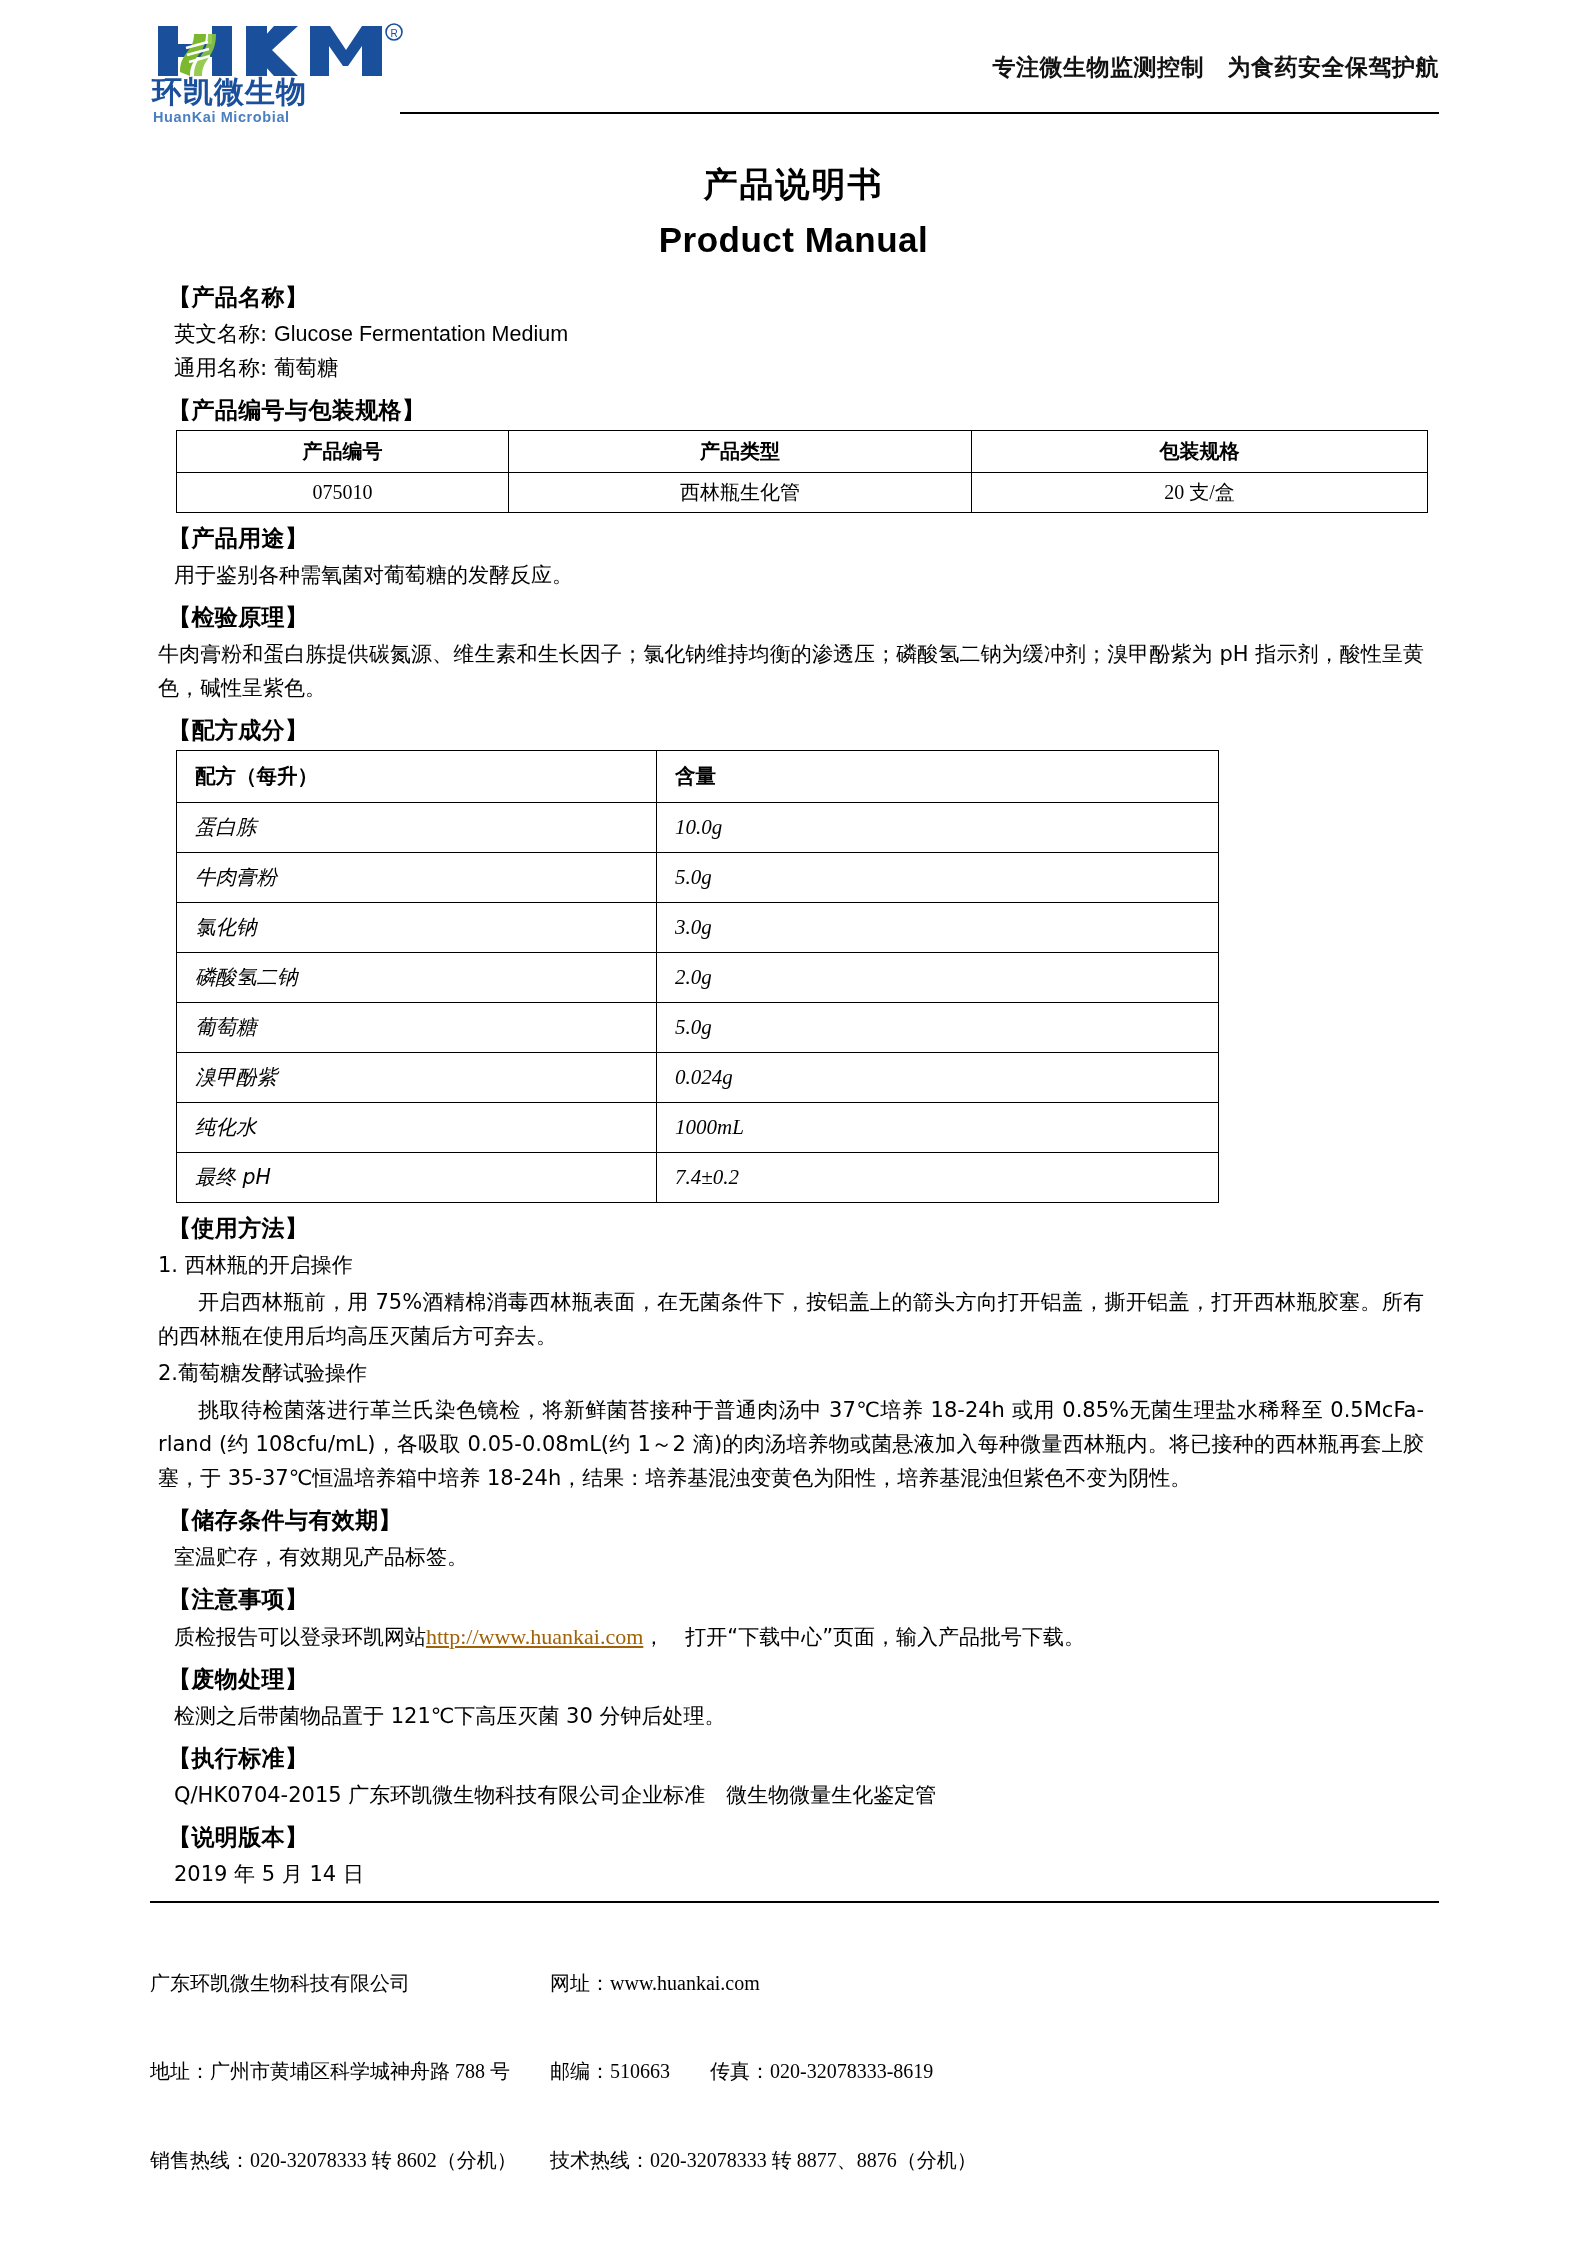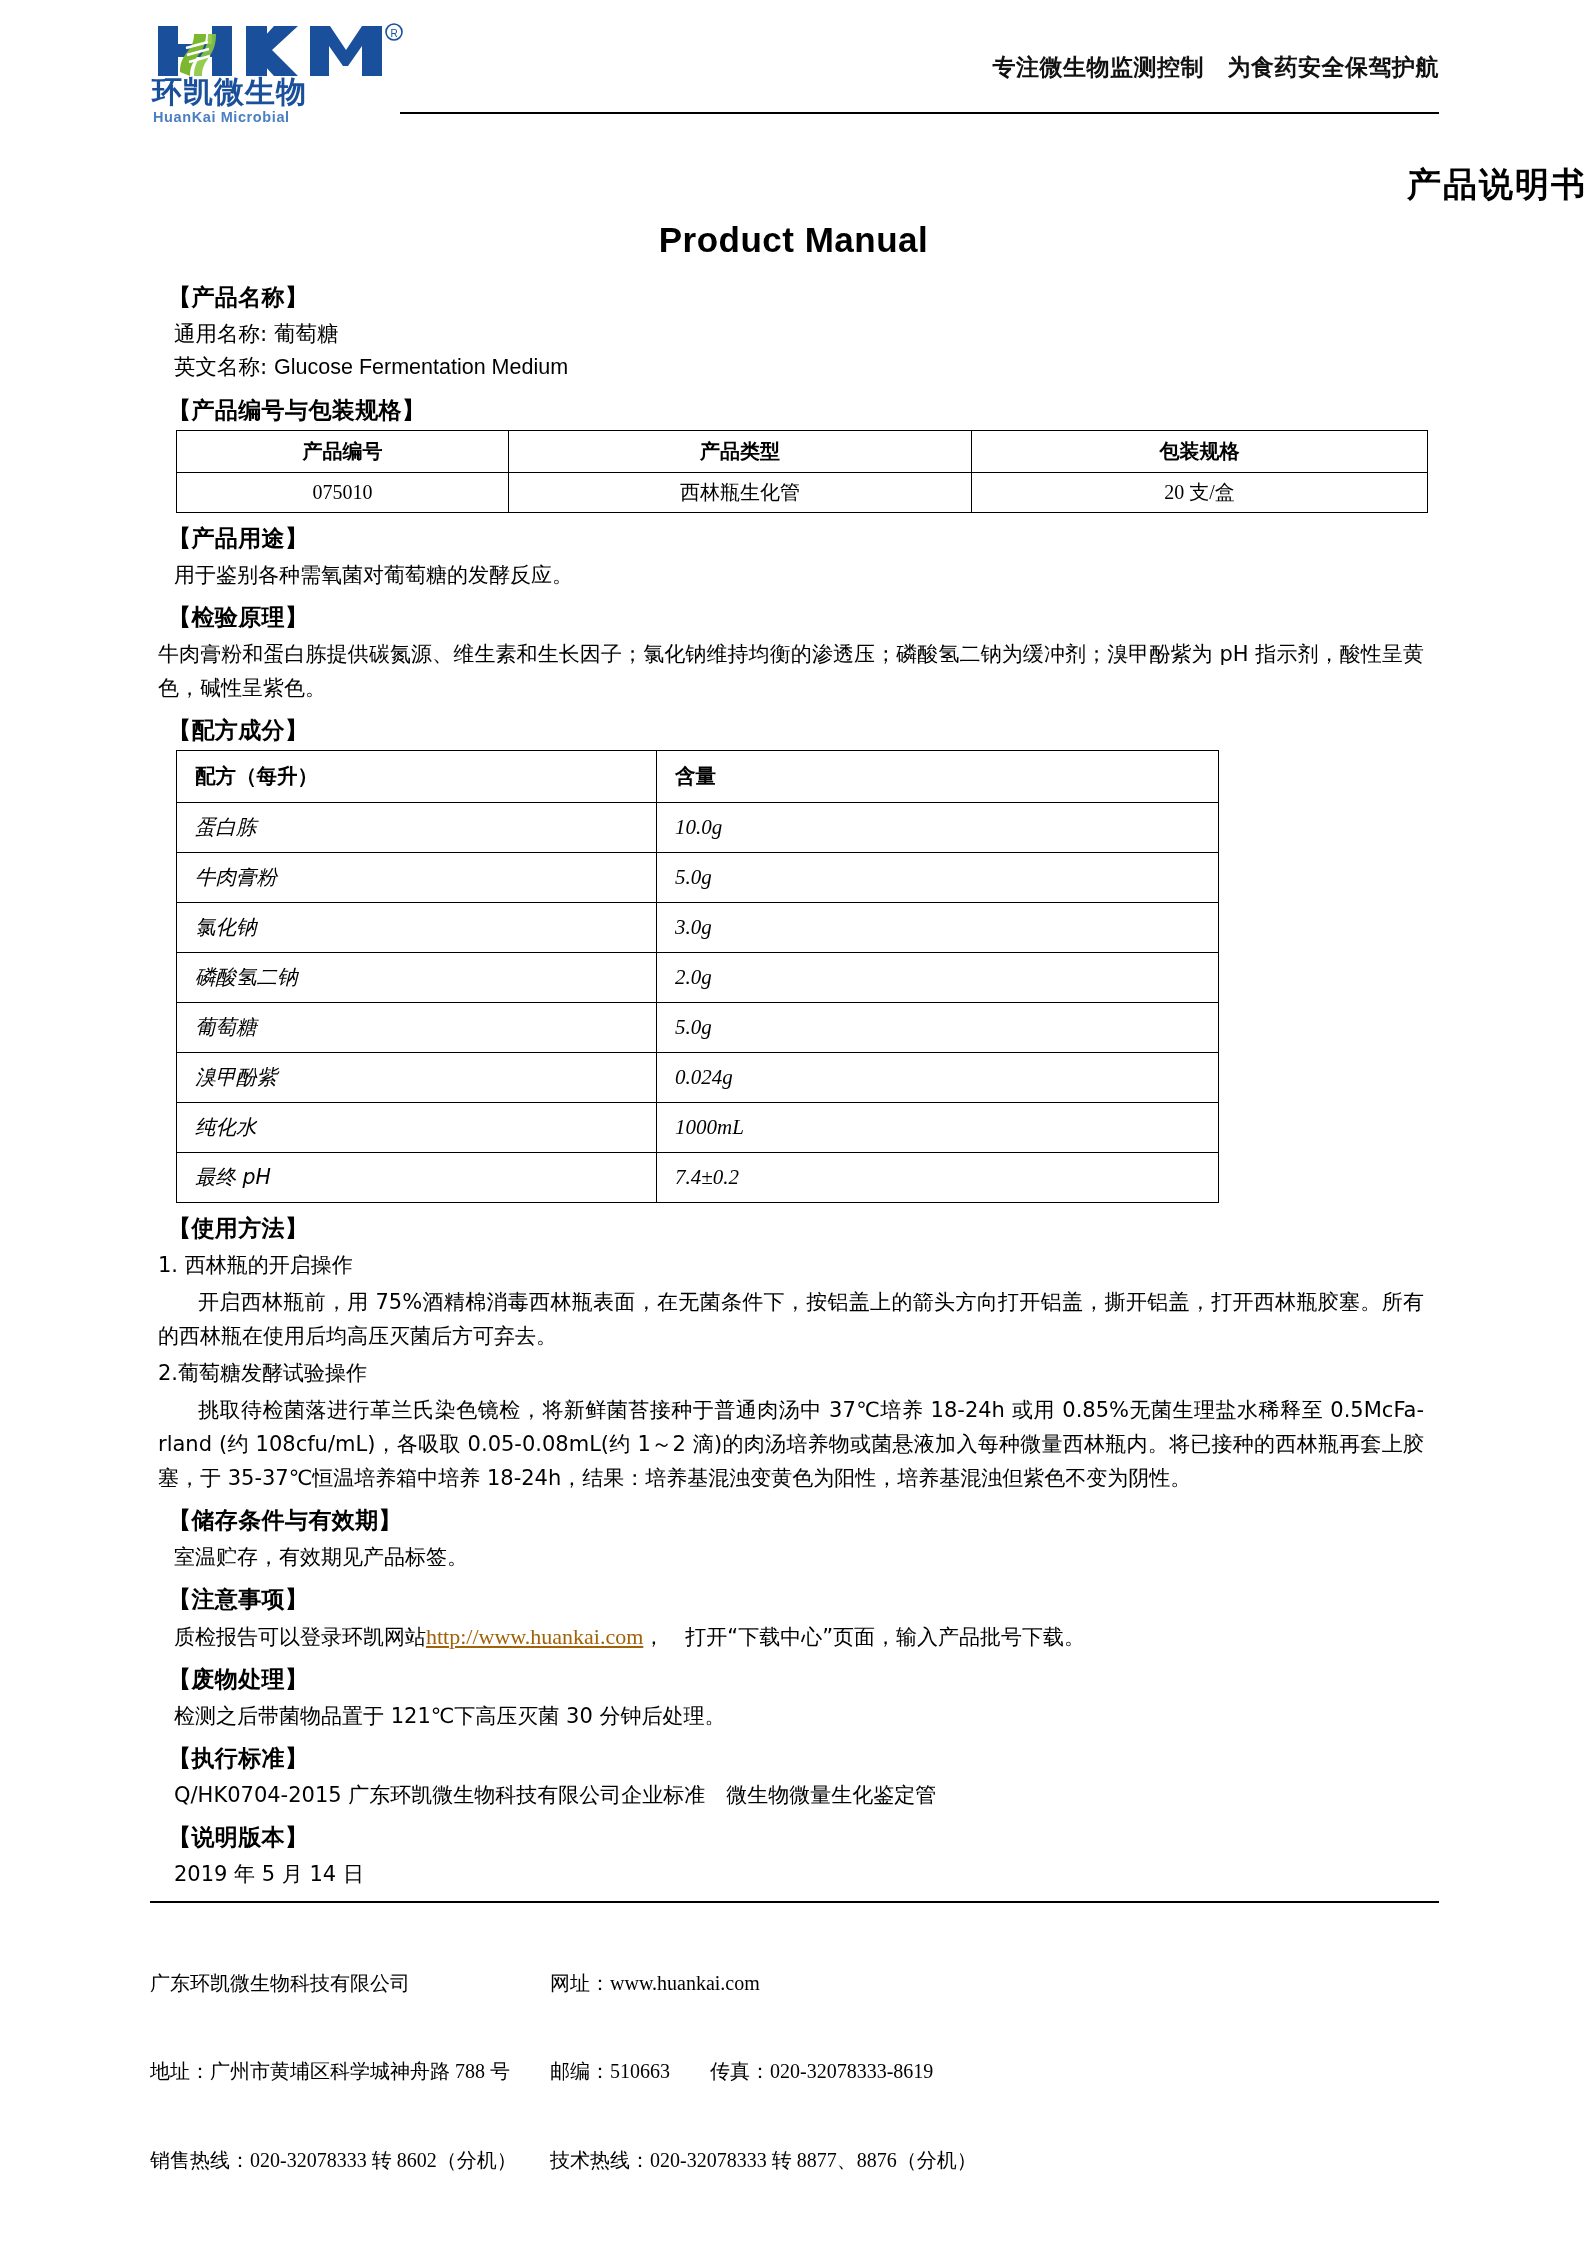--- a/index.html
+++ b/index.html
@@ -76,21 +76,21 @@
   .header-rule {
     position: absolute;
     left: 400px;
     right: 148px;
     top: 112px;
     border-top: 2.5px solid #000;
   }
 
   
   .doc-title-cn {
-    text-align: right;
+    text-align: center;
     font-family: "DejaVu Sans", "Liberation Sans", sans-serif;
     font-size: 34px;
     font-weight: 700;
     letter-spacing: 2px;
     margin-top: 42px;
   }
   .doc-title-en {
     text-align: center;
     font-family: "Liberation Sans", sans-serif;
     font-size: 35px;
@@ -262,26 +262,26 @@
     <div class="header-rule"></div>
   </div>
 
   <div class="doc-title-cn">产品说明书</div>
   <div class="doc-title-en">Product Manual</div>
 
   <div class="content">
 
     <div class="sec-head">【产品名称】</div>
     <div class="name-line">
+      <span>英文名称:</span>
+      <span class="val-en">Glucose Fermentation Medium</span>
+    </div>
+    <div class="name-line">
       <span>通用名称:</span>
       <span>葡萄糖</span>
-    </div>
-    <div class="name-line">
-      <span>英文名称:</span>
-      <span class="val-en">Glucose Fermentation Medium</span>
     </div>
 
     <div class="sec-head">【产品编号与包装规格】</div>
     <table class="spec-table">
       <thead>
         <tr>
           <th class="col-a">产品编号</th>
           <th class="col-b">产品类型</th>
           <th class="col-c">包装规格</th>
         </tr>

